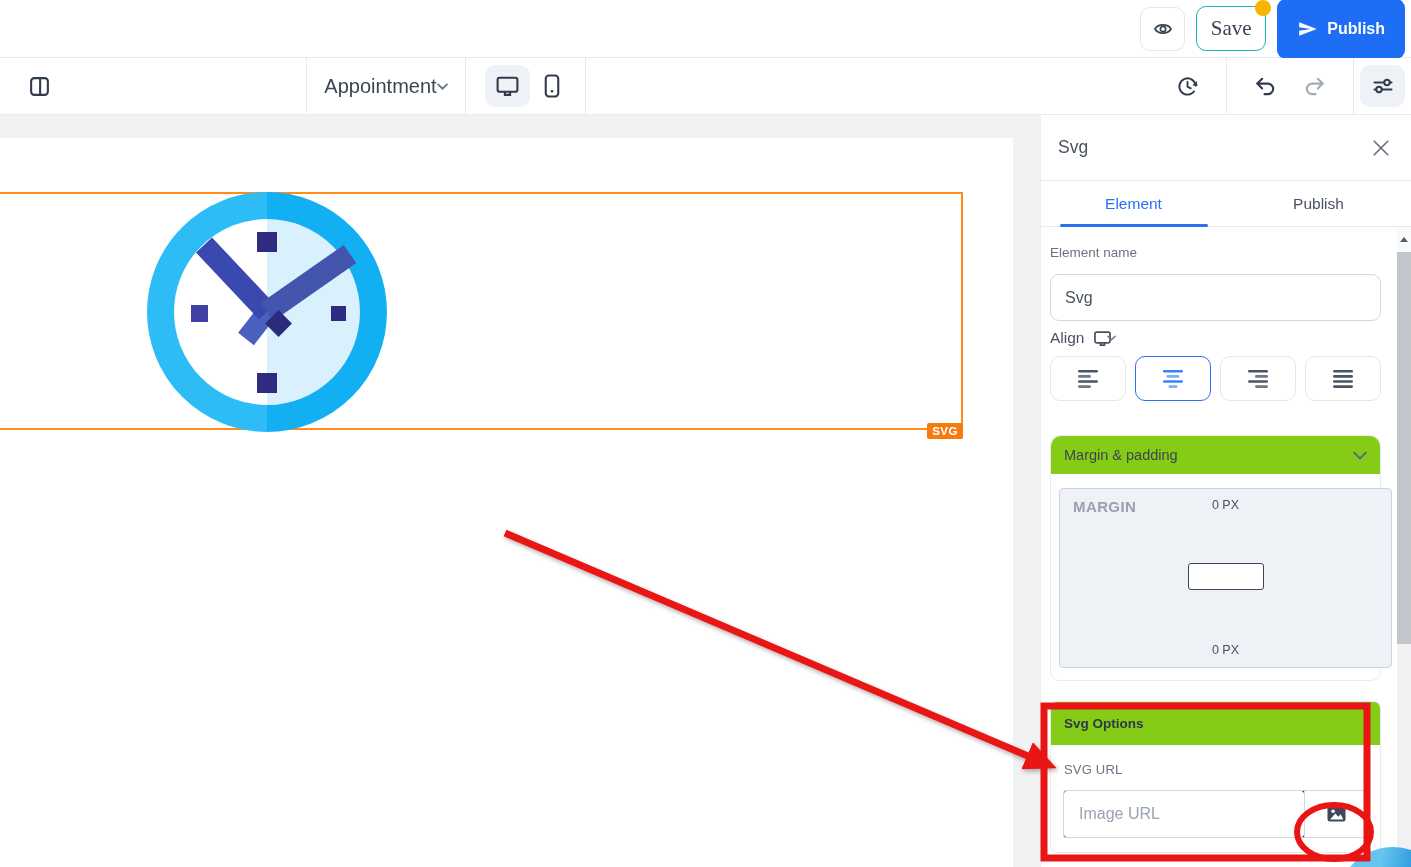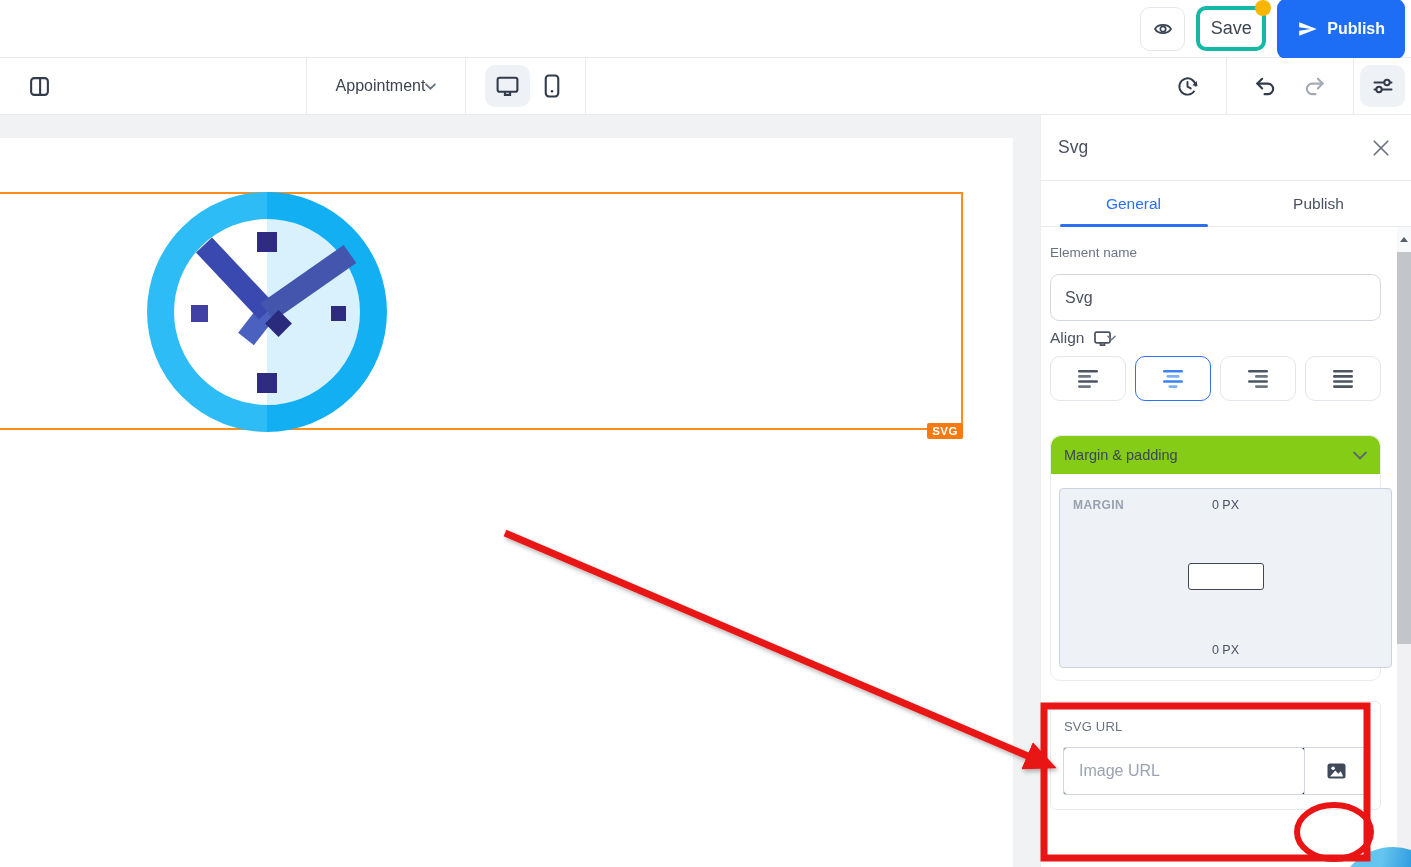--- a/index.html
+++ b/index.html
@@ -16,22 +16,22 @@
     position:absolute; top:0; left:0; right:0; height:58px; background:#fff;
     border-bottom:1px solid #e8eaed; display:flex; align-items:center;
     justify-content:flex-end; gap:11px; padding-right:6px; z-index:5;
   }
   .icon-btn-outline {
     width:45px; height:44px; border:1px solid #e3e6ea; border-radius:10px;
     background:#fff; display:flex; align-items:center; justify-content:center;
   }
   .save-wrap { position:relative; }
   .save-btn {
-    height:45px; width:70px; border:4px solid #14b8a6; border-radius:10px;
-    background:#fff; font-size:18px; color:#3c4553;
+    height:45px; width:70px; border:1px solid #14b8a6; border-radius:10px;
+    background:#fff; font-size:21px; color:#3c4553;font-family:Liberation Serif, serif;
   }
   .save-dot {
     position:absolute; top:-6px; right:-5px; width:16px; height:16px;
     border-radius:50%; background:#f7b500;
   }
   .publish-btn {
     height:60px; padding:0 20px; border-radius:9px; background:#1e6ef5;
     color:#fff; font-size:16px; font-weight:bold; display:flex;
     align-items:center; gap:9px;
   }
@@ -44,21 +44,21 @@
   .tb-sec { display:flex; align-items:center; border-right:1px solid #e8eaed; }
   .tb-sec.s1 { width:307px; padding-left:22px; }
   .tb-sec.s2 { width:159px; justify-content:center; }
   .tb-sec.s3 { width:120px; justify-content:center; gap:8px; }
   .tb-spacer { flex:1; }
   .tb-sec.s4 { width:78px; justify-content:center; }
   .tb-sec.s5 { width:127px; justify-content:center; gap:14px; }
   .tb-sec.s6 { width:57px; justify-content:center; border-right:none; }
   .tb-icon-btn { display:flex; align-items:center; justify-content:center; padding:6px; border-radius:10px; }
   .tb-icon-btn.active-bg { background:#eef1f5; width:45px; height:42px; }
-  .page-btn { display:flex; align-items:center; font-size:16px; color:#3c4553; }
+  .page-btn { display:flex; align-items:center; font-size:20px; color:#3c4553; }
 
   
   .main { position:absolute; top:115px; left:0; right:0; bottom:0; background:#f1f2f4; }
   .canvas { position:absolute; left:0; top:23px; width:1013px; bottom:0; background:#fff; }
   .selection {
     position:absolute; left:-2px; top:54px; width:965px; height:238px;
     border:2px solid #ff8d1a;
   }
   .clock { position:absolute; left:147px; top:-2px; }
   .sel-tag {
@@ -109,21 +109,21 @@
   .section-header {
     height:38px; background:#84cc16; display:flex; align-items:center;
     justify-content:space-between; padding:0 13px; font-size:14.5px; color:#3e4654;
     border-radius:10px 10px 0 0; width:100%;
   }
   .metrics-wrap { padding:14px 0 12px 8px; }
   .metrics {
     position:relative; height:180px; margin-right:-12px; background:#eef1f6;
     border:1px solid #ccd3dc; border-radius:4px;
   }
-  .m-label { position:absolute; top:9px; left:13px; font-size:12px; font-weight:bold; color:#98a1b0; letter-spacing:.4px; }
+  .m-label { position:absolute; top:9px; left:13px; font-size:15px; font-weight:bold; color:#98a1b0; letter-spacing:.4px; }
   .m-top { position:absolute; top:9px; left:0; right:0; text-align:center; font-size:12.5px; color:#4a5262; }
   .m-bottom { position:absolute; bottom:10px; left:0; right:0; text-align:center; font-size:12.5px; color:#4a5262; }
   .pad-box { position:absolute; left:66px; right:66px; top:38px; bottom:44px; border:1.5px dashed #aeb6c2; }
   .p-label { position:absolute; top:8px; left:8px; font-size:11.5px; font-weight:bold; color:#98a1b0; letter-spacing:.4px; }
   .content-box {
     position:absolute; width:76px; height:27px; left:50%; margin-left:-38px; top:74px;
     background:#fff; border:1.5px solid #3e4758; border-radius:3px;
   }
 
   .section.svg-opts { margin-top:20px; border-radius:6px; }
@@ -285,21 +285,21 @@
       <button class="close-btn">
         <span>
           <svg width="18" height="18" viewBox="0 0 16 16" stroke="#6b7280" stroke-width="1.5" stroke-linecap="round">
             <line x1="2" y1="2" x2="14" y2="14"></line>
               <line x1="14" y1="2" x2="2" y2="14"></line>
           </svg>
         </span>
       </button>
     </div>
     <div class="tabs">
-      <button class="tab active">General</button>
+      <button class="tab active">Element</button>
       <button class="tab">Publish</button>
     </div>
 
     <div class="panel-body">
       <label class="field-label el-name-label">Element name</label>
       <input class="text-input" type="text" value="Svg" style="">
 
       <div class="align-row">
         <span>Align</span>
         <button class="page-btn">
@@ -375,20 +375,23 @@
             <span class="m-label">MARGIN</span>
             <span class="m-top">0 PX</span>
             <div class="content-box"></div>
             <span class="m-bottom">0 PX</span>
           </div>
         </div>
       </div>
 
       
       <div class="section svg-opts">
+        <div class="section-header">
+          <span>Svg Options</span>
+        </div>
         <label class="field-label svg-url-label">SVG URL</label>
         <div class="url-group">
           <input class="url-input" type="text" placeholder="Image URL" style="">
           <button class="url-btn">
             <span>
               <svg width="23" height="22" viewBox="0 0 22 22">
                 <rect x="2" y="3.5" width="18" height="15" rx="2.5" fill="#3f4959"></rect>
                 <circle cx="7.6" cy="8.2" r="1.8" fill="#ffffff"></circle>
                 <path d="M4.5,16.5 L9.8,10.5 L12.8,13.8 L15.2,11.2 L17.7,16.5 Z" fill="#ffffff"></path>
               </svg>

